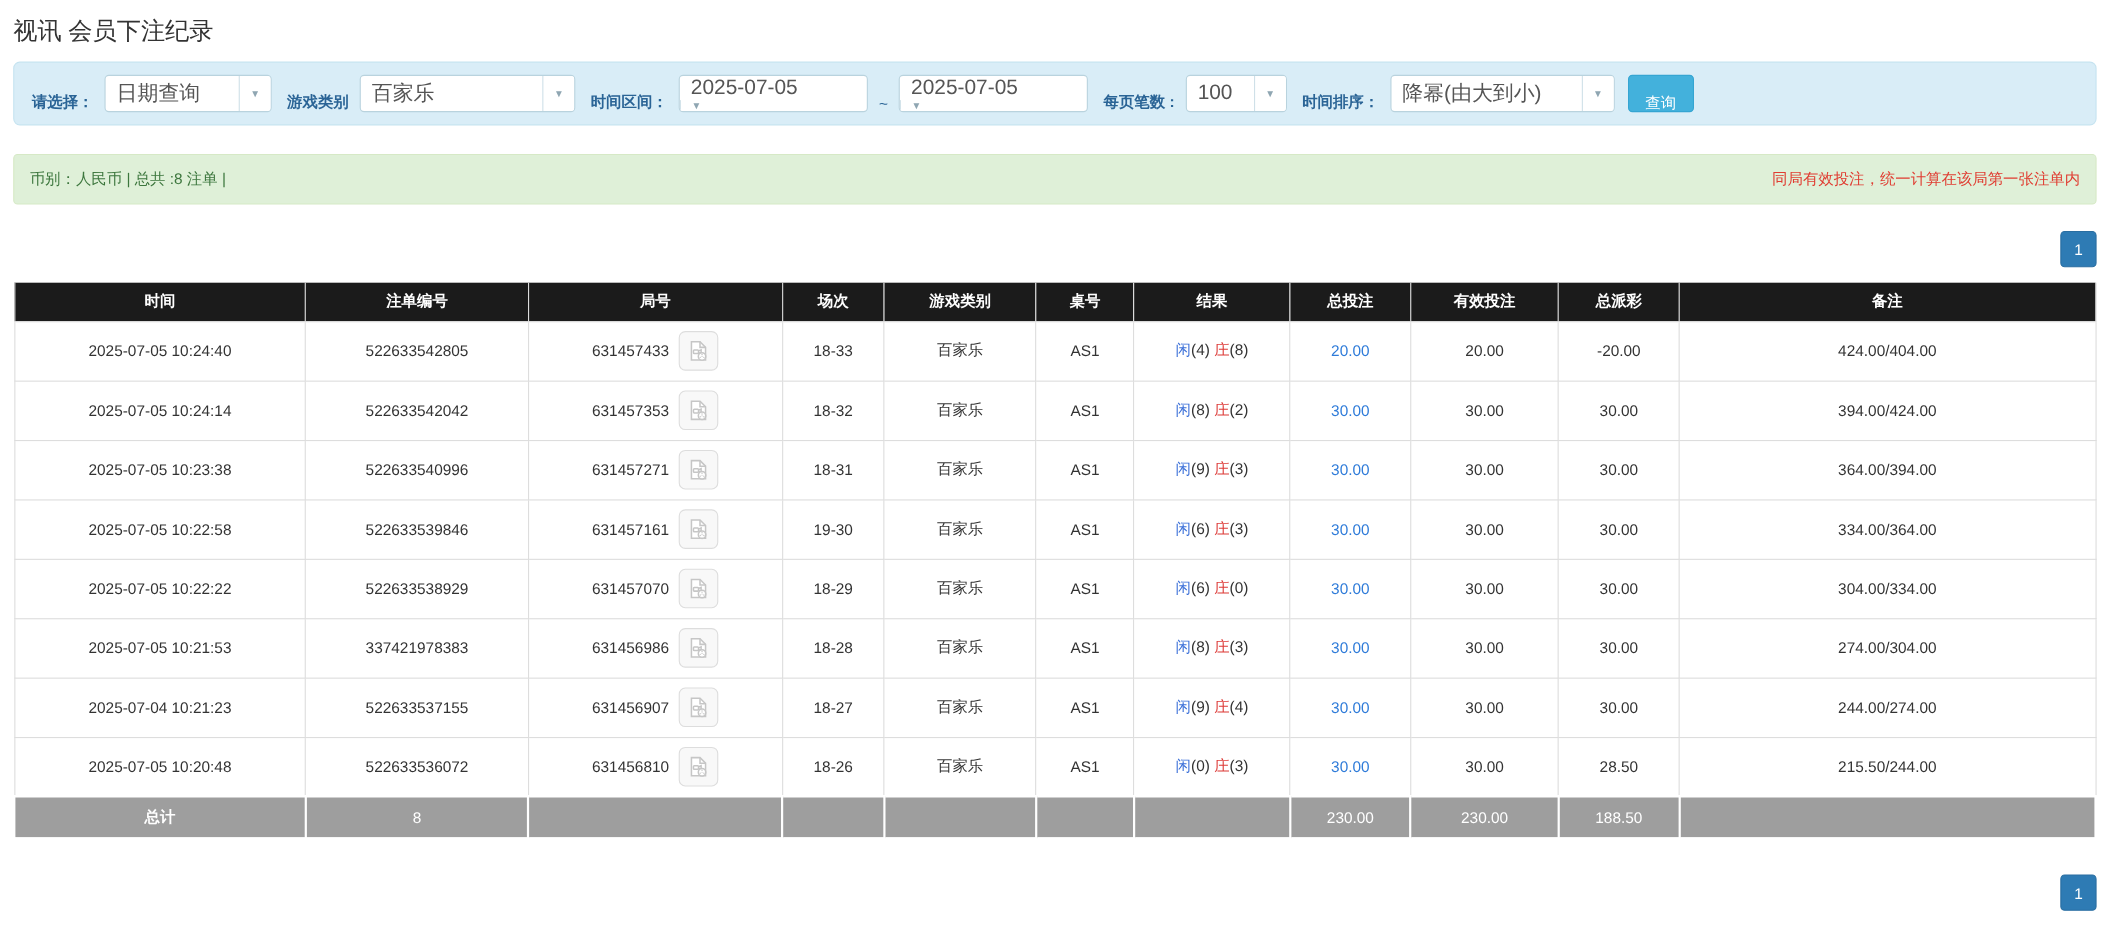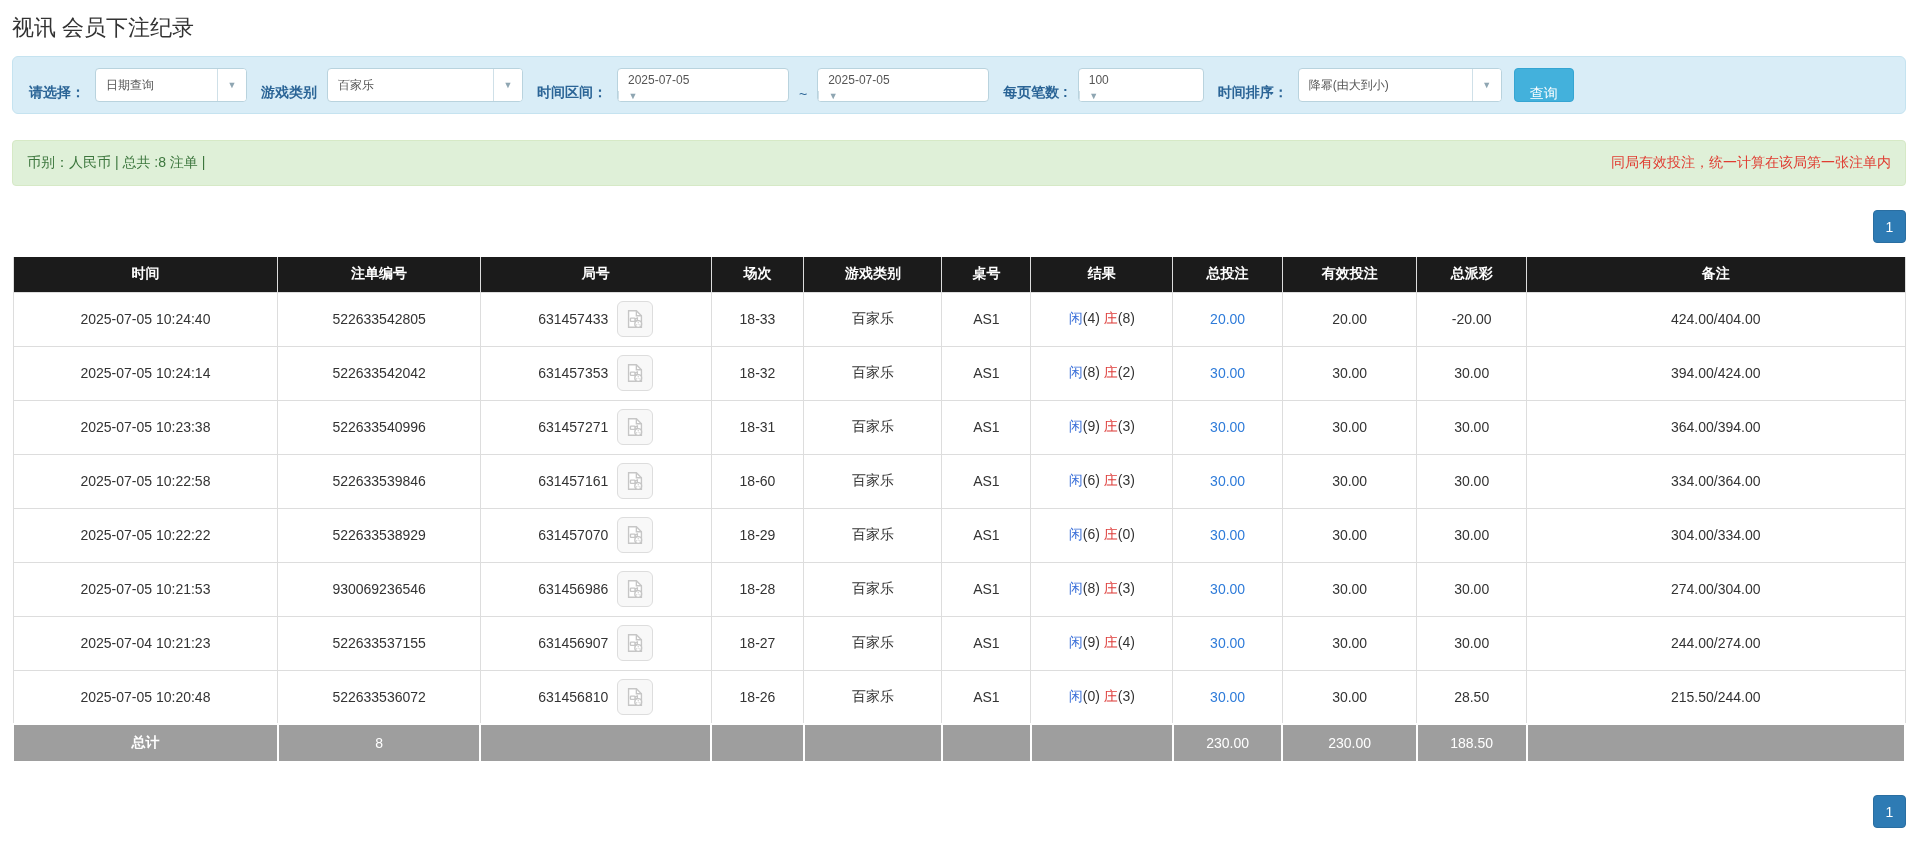--- a/index.html
+++ b/index.html
@@ -16,29 +16,29 @@
   .filter-bar {
     background:#d9edf7; border:1px solid #c5e3f0; border-radius:6px;
     padding:11px 10px; display:flex; align-items:flex-end; gap:8px; white-space:nowrap;
   }
   .f-label { font-weight:bold; color:#2a6496; font-size:14px; padding:0 2px 0 6px; }
   .tilde { color:#2a6496; font-size:14px; padding:0 2px; }
   .select {
     display:inline-flex; align-items:stretch; height:34px; background:#fff;
     border:1px solid #b9d3de; border-radius:4px; overflow:hidden; cursor:pointer;
   }
-  .select .value { display:flex; align-items:center; padding:0 10px; color:#555; font-size:12px; flex:1; }
+  .select .value { display:flex; align-items:center; padding:0 10px; color:#555; font-size:19px; flex:1; }
   .select .arrow {
     width:29px; border-left:1px solid #cfe0e8; display:flex; align-items:center; justify-content:center;
     color:#8fa6b2; font-size:9px; background:#fff;
   }
   .w-select  { width:152px; }
   .w-game    { width:196px; }
   .w-date    { width:172px;flex-direction:column; }
-  .w-size    { width:126px;flex-direction:column; }
+  .w-size    { width:92px; }
   .w-sort    { width:204px; }
   .search-btn {
     height:34px; padding:16px 15px; margin-left:4px; background:#43b1dc; border:1px solid #35a5d2;
     border-radius:4px; color:#fff; font-size:14px; font-family:inherit; cursor:pointer;
   }
 
   
   .summary-bar {
     margin-top:26px; background:#dff0d8; border:1px solid #d6e9c6; border-radius:4px;
     padding:13px 14px; display:flex; justify-content:space-between; align-items:center; font-size:14px;
@@ -259,21 +259,21 @@
                   <rect x="7" y="11" width="5" height="3.6" rx="0.8"></rect>
                   <path d="M12 12l2.6-1.1v3.8L12 13.6"></path>
                   <circle cx="15.5" cy="17.5" r="3.7" fill="#ffffff"></circle>
                   <circle cx="15.5" cy="17.5" r="0.6" fill="#c6c6c6" stroke="none"></circle>
                   <circle cx="15.5" cy="15.6" r="0.7" fill="#c6c6c6" stroke="none"></circle>
                   <circle cx="13.7" cy="18.4" r="0.7" fill="#c6c6c6" stroke="none"></circle>
                   <circle cx="17.3" cy="18.4" r="0.7" fill="#c6c6c6" stroke="none"></circle>
                 </svg>
               </span>
             </button></td>
-          <td>18-60</td>
+          <td>19-30</td>
           <td>百家乐</td>
           <td>AS1</td>
           <td><span class="res-player">闲</span><span class="res-score">(6)</span> <span class="res-banker">庄</span><span class="res-score">(3)</span></td>
           <td><span class="bet-link">30.00</span></td>
           <td>30.00</td>
           <td>30.00</td>
           <td>334.00/364.00</td>
         </tr>
         <tr>
           <td>2025-07-05 10:22:22</td>
@@ -297,21 +297,21 @@
           <td>百家乐</td>
           <td>AS1</td>
           <td><span class="res-player">闲</span><span class="res-score">(6)</span> <span class="res-banker">庄</span><span class="res-score">(0)</span></td>
           <td><span class="bet-link">30.00</span></td>
           <td>30.00</td>
           <td>30.00</td>
           <td>304.00/334.00</td>
         </tr>
         <tr>
           <td>2025-07-05 10:21:53</td>
-          <td>930069236546</td>
+          <td>337421978383</td>
           <td><span class="round-num">631456986</span><button class="video-btn">
               <span style="display:flex">
                 <svg width="22" height="22" viewBox="0 0 24 24" fill="none" stroke="#c6c6c6" stroke-width="1.5">
                   <path d="M5 3h8.5L19 8.5V21H5z" fill="#ffffff"></path>
                   <path d="M13.5 3v5.5H19"></path>
                   <rect x="7" y="11" width="5" height="3.6" rx="0.8"></rect>
                   <path d="M12 12l2.6-1.1v3.8L12 13.6"></path>
                   <circle cx="15.5" cy="17.5" r="3.7" fill="#ffffff"></circle>
                   <circle cx="15.5" cy="17.5" r="0.6" fill="#c6c6c6" stroke="none"></circle>
                   <circle cx="15.5" cy="15.6" r="0.7" fill="#c6c6c6" stroke="none"></circle>

